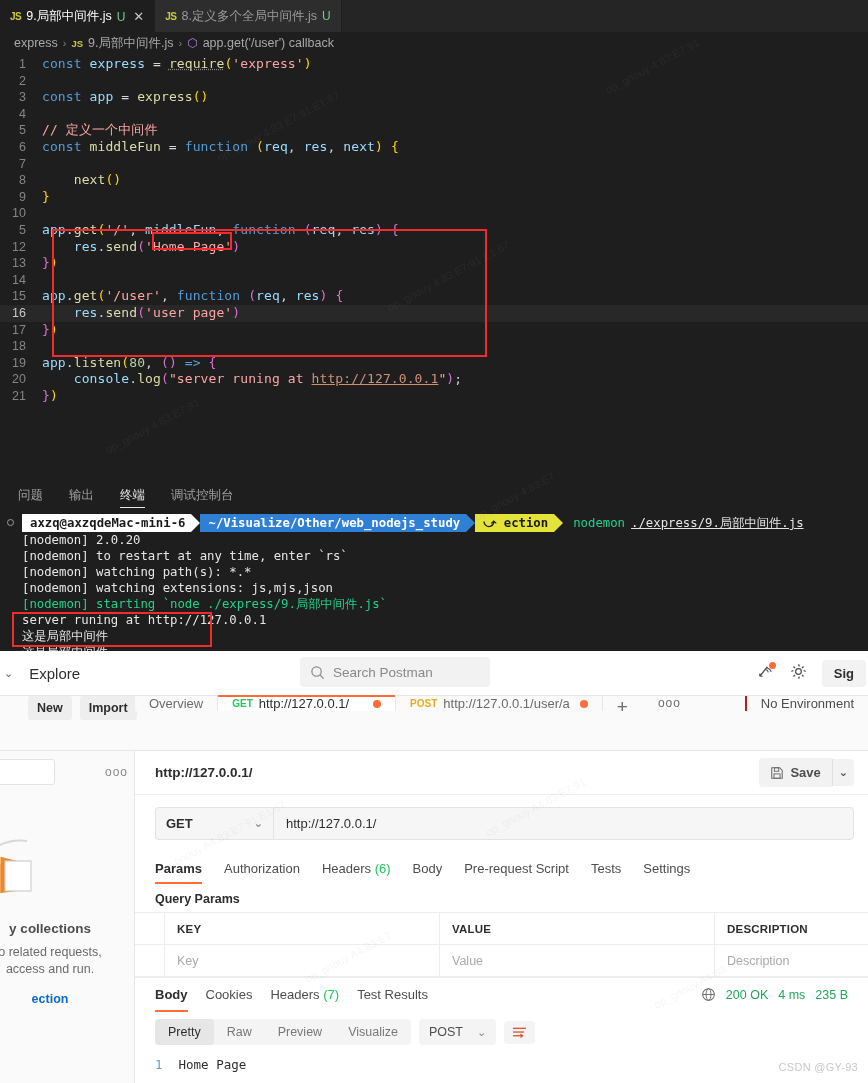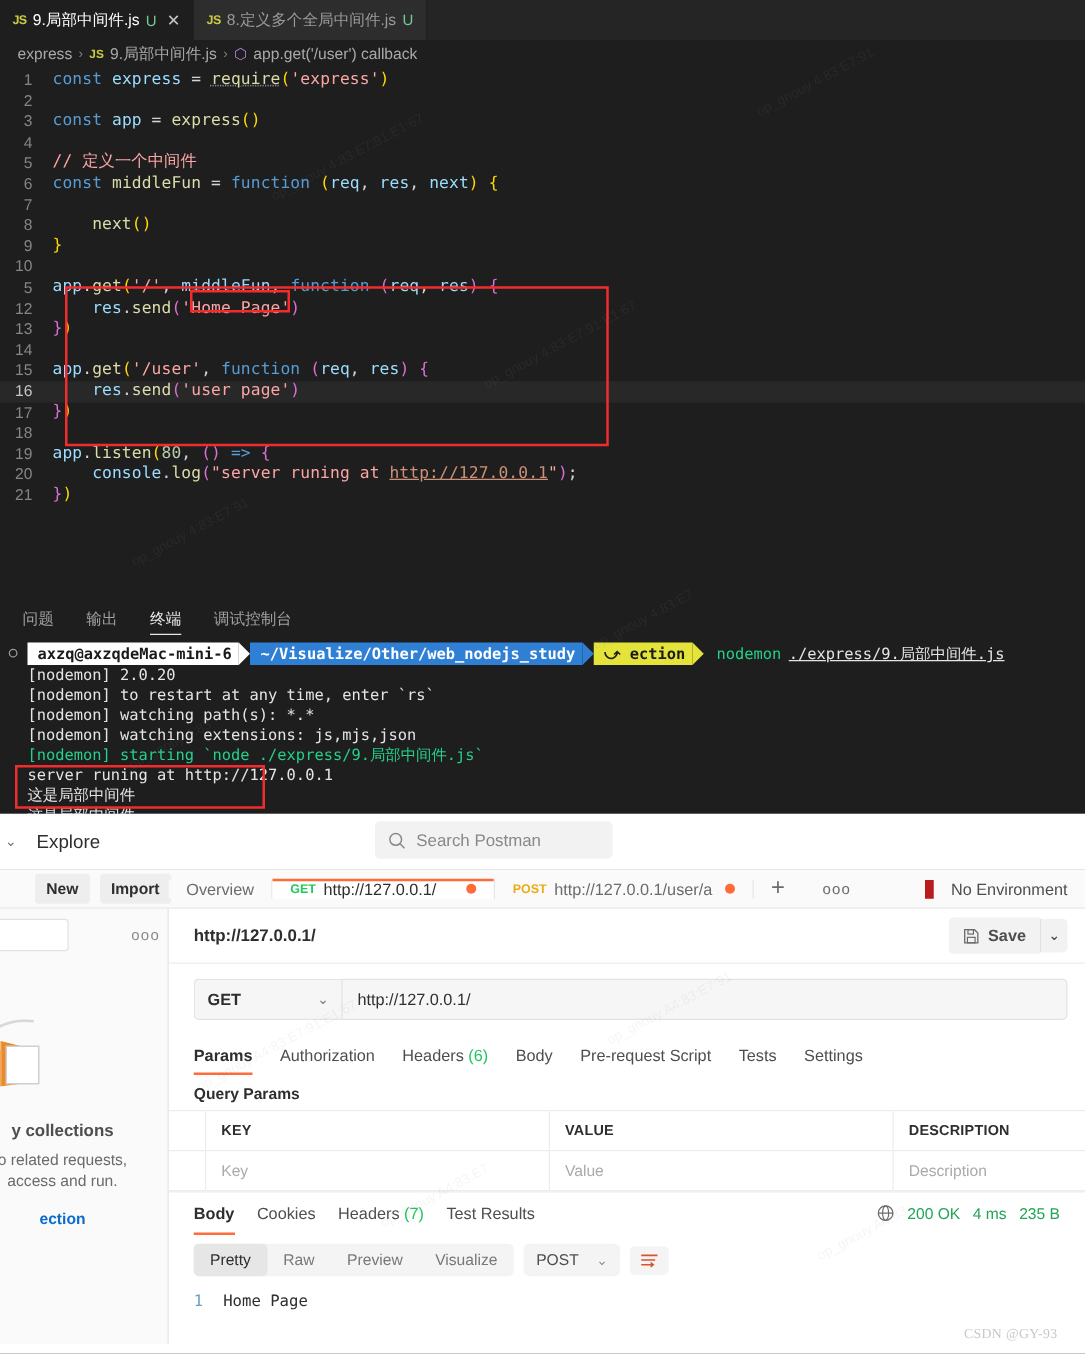--- a/index.html
+++ b/index.html
@@ -107,36 +107,36 @@
   .pm-chev { color: #6b6b6b; font-size: 11px; padding: 0 6px 0 4px; }
   .pm-explore { font-size: 15px; color: #2e2e2e; padding-left: 10px;}
   .pm-search {
     position: absolute; left: 300px; top: 6px; width: 190px; height: 30px;
     background: #f2f2f2; border-radius: 4px; display: flex; align-items: center;
     gap: 8px; padding: 0 10px; color: #888; font-size: 13.5px;
   }
   .pm-right { position: absolute; right: 0; top: 0; height: 44px; display: flex; align-items: center; gap: 14px; padding-right: 2px;}
   .pm-signin { background: #f2f2f2; padding: 6px 12px; border-radius: 4px; font-size: 13px; font-weight: bold; color: #2e2e2e; }
 
-  .pm-tabbar { height: 32px; display: flex; align-items: center; border-top: 1px solid #e6e6e6; border-bottom: 1px solid #e6e6e6; background: #fafafa; }
+  .pm-tabbar { height: 56px; display: flex; align-items: flex-start; border-top: 1px solid #e6e6e6; border-bottom: 1px solid #e6e6e6; background: #fafafa; }
   .pm-leftpane-top { width: 135px; display: flex; align-items: center; gap: 8px; padding-left: 28px; background: #fafafa; border-right: 1px solid #e6e6e6;}
   .pm-btn { background: #eeeeee; border-radius: 3px; font-size: 12.5px; font-weight: bold; padding: 5px 9px; color: #2e2e2e; }
   .pm-tab {
     display: flex; align-items: center; gap: 6px; padding: 0 14px; font-size: 13px;
     color: #6b6b6b; background: #fafafa; border-right: 1px solid #e6e6e6; position: relative; white-space: nowrap;
   }
   .pm-tab.active { background: #ffffff; color: #2e2e2e; }
   .pm-tab.active::before { content:""; position:absolute; left:0; right:0; top:-1px; height:2px; background:#ff6c37; }
   .pm-verb { font-size: 10px; font-weight: bold; }
   .verb-get { color: #22c55e; }
   .verb-post { color: #e8ac1a; }
   .pm-dot { width: 8px; height: 8px; border-radius: 50%; background: #ff6c37; }
   .pm-plus { font-size: 19px; color: #6b6b6b; padding: 0 14px; display:flex;align-items:center;}
   .pm-dots { font-size: 12px; color: #6b6b6b; padding: 0 16px; display:flex;align-items:center;letter-spacing:1px;}
-  .pm-env { margin-left: auto; display: flex; align-items: center; padding: 0 14px; font-size: 13px; color: #4e4e4e; border-left: 7px solid #b91c1c;}
+  .pm-env { margin-left: auto; display: flex; align-items: center; padding: 0 14px; font-size: 13px; color: #4e4e4e; border-left: 2px solid #b91c1c;}
 
   .pm-body { display: flex; height: 348px; }
   .pm-sidebar { width: 135px; border-right: 1px solid #e6e6e6; background: #fafafa; position: relative; overflow: hidden;}
   .pm-filter { position:absolute; left:-60px; top:8px; width: 115px; height: 26px; border: 1px solid #e3e3e3; border-radius: 3px; background: #fff;}
   .pm-sb-dots { position:absolute; left: 105px; top: 14px; font-size: 12px; color: #8a8a8a; letter-spacing:1px;}
   .pm-empty { position:absolute; left: -60px; top: 80px; width: 220px; text-align: center; }
   .pm-empty h4 { font-size: 13.5px; color: #4e4e4e; margin-top: 90px; }
   .pm-empty p { font-size: 12.5px; color: #6b6b6b; margin-top: 8px; line-height: 17px;}
   .pm-empty a { font-size: 12.5px; color: #0b6bcb; font-weight: bold; display: inline-block; margin-top: 14px; }
 
@@ -176,22 +176,22 @@
   .pm-pill { font-size: 12.5px; color: #787878; padding: 6px 13px; border-radius: 4px;}
   .pm-pill.active { background: #e6e6e6; color: #2e2e2e; }
   .pm-lang { background: #f4f4f4; border-radius: 4px; display: flex; align-items: center; gap: 14px; padding: 6px 10px; font-size: 12.5px; color: #4e4e4e;}
   .pm-wrapbtn { background: #f4f4f4; border-radius: 4px; padding: 5px 8px; display:flex; align-items:center;}
 
   .pm-resbody { padding: 4px 20px; display: flex; gap: 16px; align-items: baseline;}
   .pm-resbody .rn { color: #6a9fc0; font-size: 12.5px; font-family:"DejaVu Sans Mono","Liberation Mono",monospace;}
   .pm-resbody .rv { color: #2e2e2e; font-size: 12.5px; font-family:"DejaVu Sans Mono","Liberation Mono",monospace;}
 
   .watermark {
-    position: absolute; right: 22px; bottom: 10px; font-size: 11px; color: #c8c8c8;
-    font-family: Liberation Serif, serif; letter-spacing: .3px;
+    position: absolute; right: 10px; bottom: 10px; font-size: 11px; color: #c8c8c8;
+    font-family: Liberation Sans, sans-serif; letter-spacing: .3px;
   }
   .wm-diag {
     position: absolute; color: rgba(140,140,140,0.10); font-size: 11px;
     transform: rotate(-28deg); pointer-events: none; white-space: nowrap;
     font-family: "Liberation Sans", sans-serif;
   }
   .wm-light { color: rgba(0,0,0,0.045); }
 </style>
 </head>
 <body>
@@ -379,20 +379,37 @@
 
   <div class="pm-header">
     <span class="pm-chev">⌄</span>
     <span class="pm-explore">Explore</span>
     <div class="pm-search">
       <svg width="15" height="15" viewBox="0 0 16 16">
         <circle cx="7" cy="7" r="5" fill="none" stroke="#8a8a8a" stroke-width="1.3"></circle>
         <line x1="10.7" y1="10.7" x2="14.5" y2="14.5" stroke="#8a8a8a" stroke-width="1.3"></line>
       </svg>
       <span>Search Postman</span>
+    </div>
+    <div class="pm-right">
+      <span style="position:relative;">
+        <svg width="19" height="19" viewBox="0 0 20 20">
+          <path d="M4 15 L12 5 M4 15 L7 15 M4 15 L4 12" stroke="#4e4e4e" stroke-width="1.3" fill="none"></path>
+          <path d="M10 8 a4 4 0 0 1 3 3" stroke="#4e4e4e" stroke-width="1.1" fill="none"></path>
+          <path d="M11.5 6 a6.5 6.5 0 0 1 4.5 4.5" stroke="#4e4e4e" stroke-width="1.1" fill="none"></path>
+        </svg>
+        <span style="position:absolute;right:-1px;top:0;width:7px;height:7px;border-radius:50%;background:#ff6c37;"></span>
+      </span>
+      <span>
+        <svg width="19" height="19" viewBox="0 0 20 20">
+          <circle cx="10" cy="10" r="3" fill="none" stroke="#4e4e4e" stroke-width="1.3"></circle>
+          <path d="M10 2.5 L11 4.6 M10 17.5 L11 15.4 M2.5 10 L4.6 9 M17.5 10 L15.4 9 M4.7 4.7 L6.3 6.3 M15.3 15.3 L13.7 13.7 M15.3 4.7 L13.7 6.3 M4.7 15.3 L6.3 13.7" stroke="#4e4e4e" stroke-width="1.3"></path>
+        </svg>
+      </span>
+      <span class="pm-signin">Sig</span>
     </div>
   </div>
 
   <div class="pm-tabbar">
     <div class="pm-leftpane-top">
       <span class="pm-btn">New</span>
       <span class="pm-btn">Import</span>
     </div>
 
     <div class="pm-tab">

